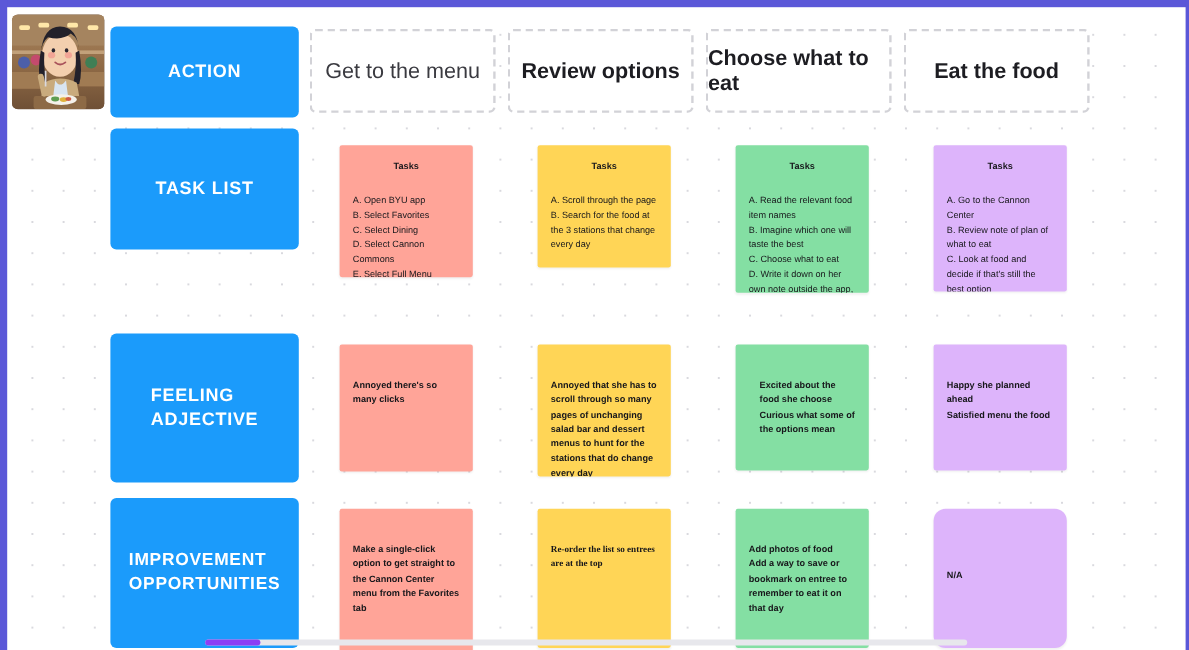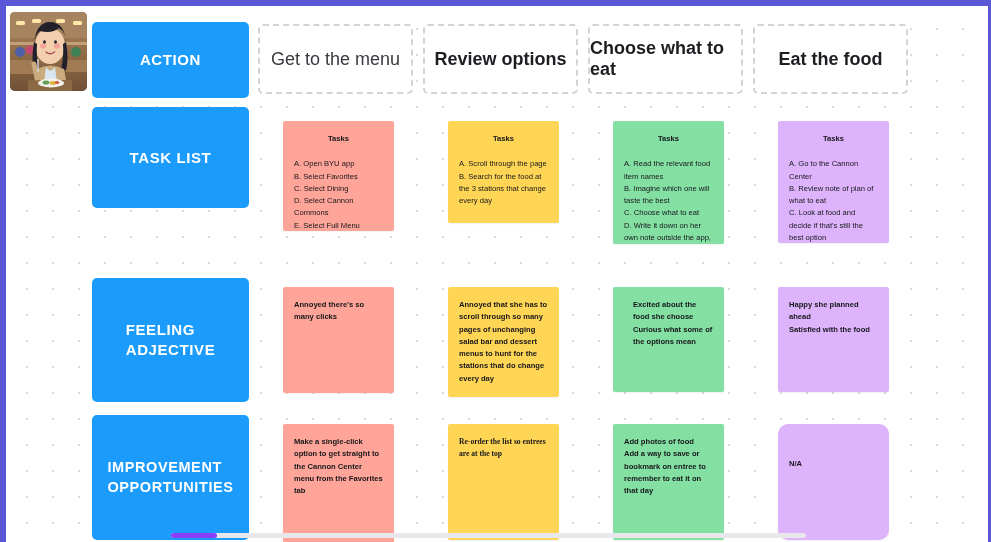--- a/index.html
+++ b/index.html
@@ -125,20 +125,21 @@
   .card .card-title {
     font-weight: bold;
     font-size: 7.6px;
     margin-bottom: 13px;
     display: block;
     text-align: center;
   }
   .card .card-body {
     white-space: pre-line;
     display: block;
+    margin-top: 16px;
   }
   .card.bold-body .card-body { font-weight: bold; }
 
   .c-pink   { background: #ffa498; }
   .c-yellow { background: #ffd556; }
   .c-green  { background: #84dfa3; }
   .c-purple { background: #ddb4fb; }
 
   
   .row-tasks   { top: 115px; height: 122px; }
@@ -286,21 +287,21 @@
     </div>
     <div class="card c-yellow row-feeling col-2 bold-body">
       <span class="card-body">Annoyed that she has to scroll through so many pages of unchanging salad bar and dessert menus to hunt for the stations that do change every day</span>
     </div>
     <div class="card c-green row-feeling col-3 bold-body">
       <span class="card-body">Excited about the food she choose
 Curious what some of the options mean</span>
     </div>
     <div class="card c-purple row-feeling col-4 bold-body">
       <span class="card-body">Happy she planned ahead
-Satisfied with the food</span>
+Satisfied menu the food</span>
     </div>
 
     <div class="card c-pink row-improve col-1 bold-body">
       <span class="card-body">Make a single-click option to get straight to the Cannon Center menu from the Favorites tab</span>
     </div>
     <div class="card c-yellow row-improve col-2 bold-body">
       <span class="card-body">Re-order the list so entrees are at the top</span>
     </div>
     <div class="card c-green row-improve col-3 bold-body">
       <span class="card-body">Add photos of food

